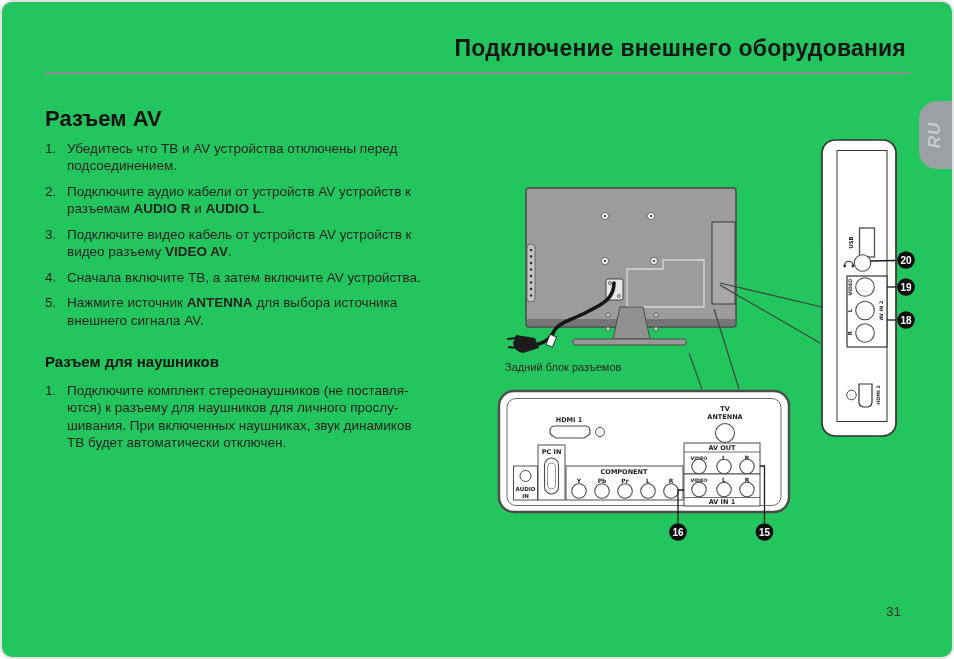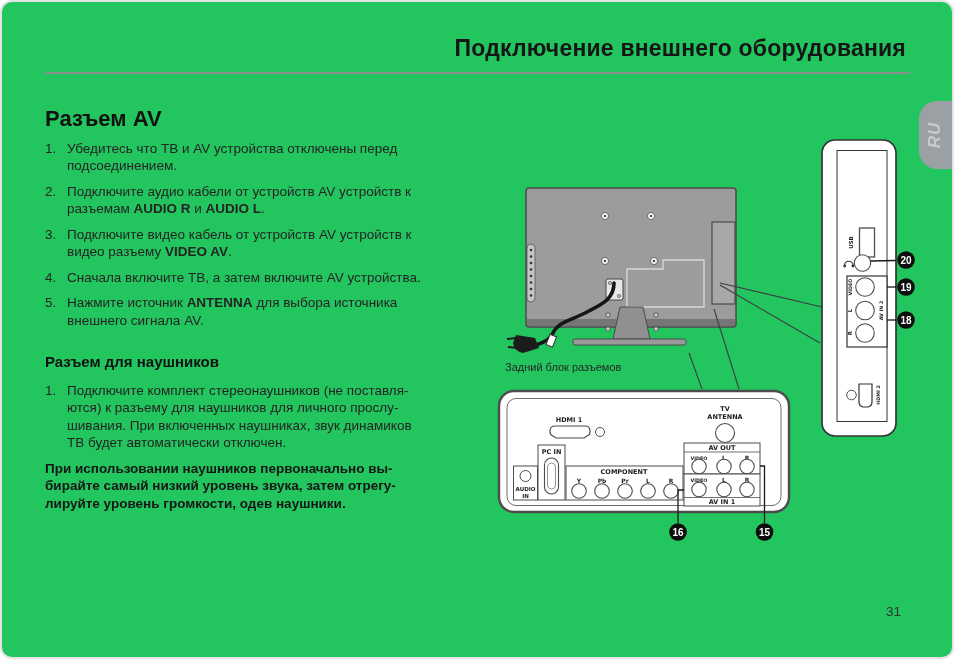--- a/index.html
+++ b/index.html
@@ -67,23 +67,20 @@
       <span class="txt">Нажмите источник <b>ANTENNA</b> для выбора источника<br>внешнего сигнала AV.</span>
     </div>
 
     <h2 class="h-ph">Разъем для наушников</h2>
 
     <div class="item">
       <span class="num">1.</span>
       <span class="txt">Подключите комплект стереонаушников (не поставля-<br>ются) к разъему для наушников для личного прослу-<br>шивания. При включенных наушниках, звук динамиков<br>ТВ будет автоматически отключен.</span>
     </div>
 
-    <div class="important" style="margin-top:0">При использовании наушников первоначально вы-
-бирайте самый низкий уровень звука, затем отрегу-
-лируйте уровень громкости, одев наушники.</div>
   </div>
 
   <svg class="diagram-svg" viewBox="0 0 954 659">
 
     <g>
       <rect x="524" y="186" width="210" height="139" rx="3" fill="#9c9c9c" stroke="#4a4a4a" stroke-width="1.5"></rect>
       <rect x="525" y="317" width="208" height="7" fill="#767676"></rect>
 
       <rect x="525" y="242" width="8" height="58" rx="4" fill="#c4c4c4" stroke="#555" stroke-width="0.8"></rect>
       <g fill="#333">

